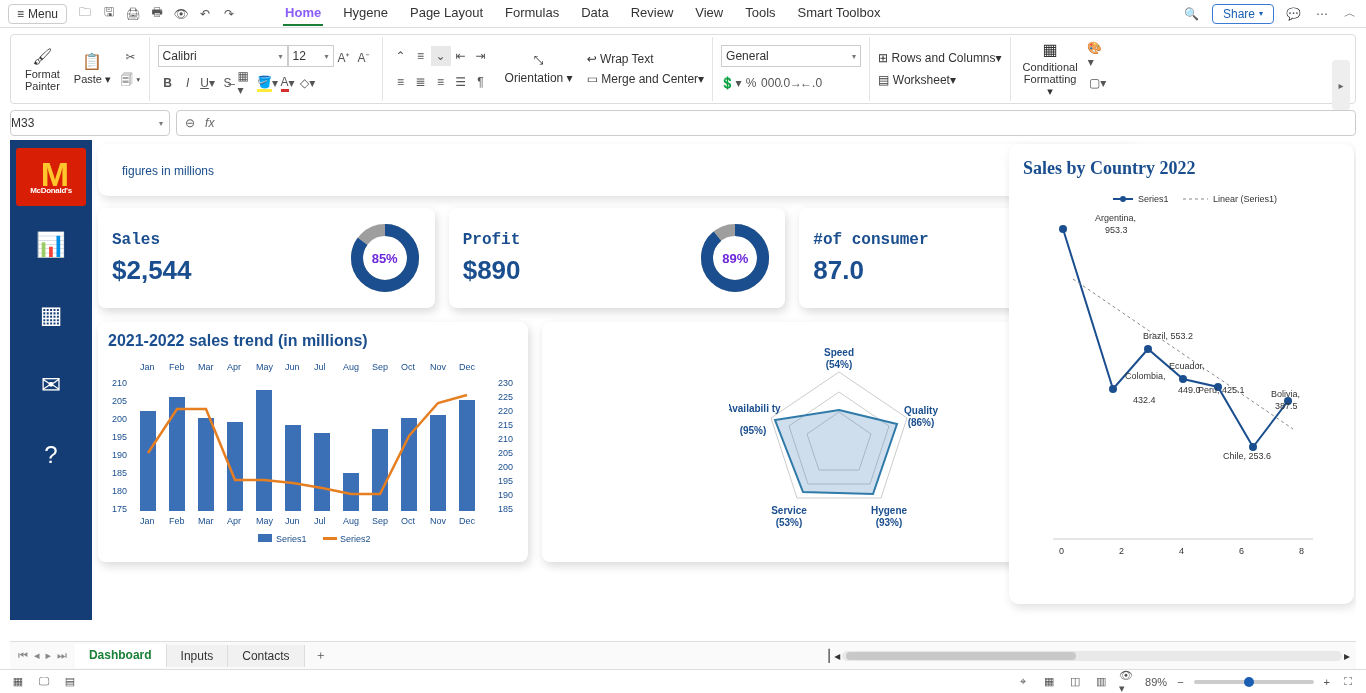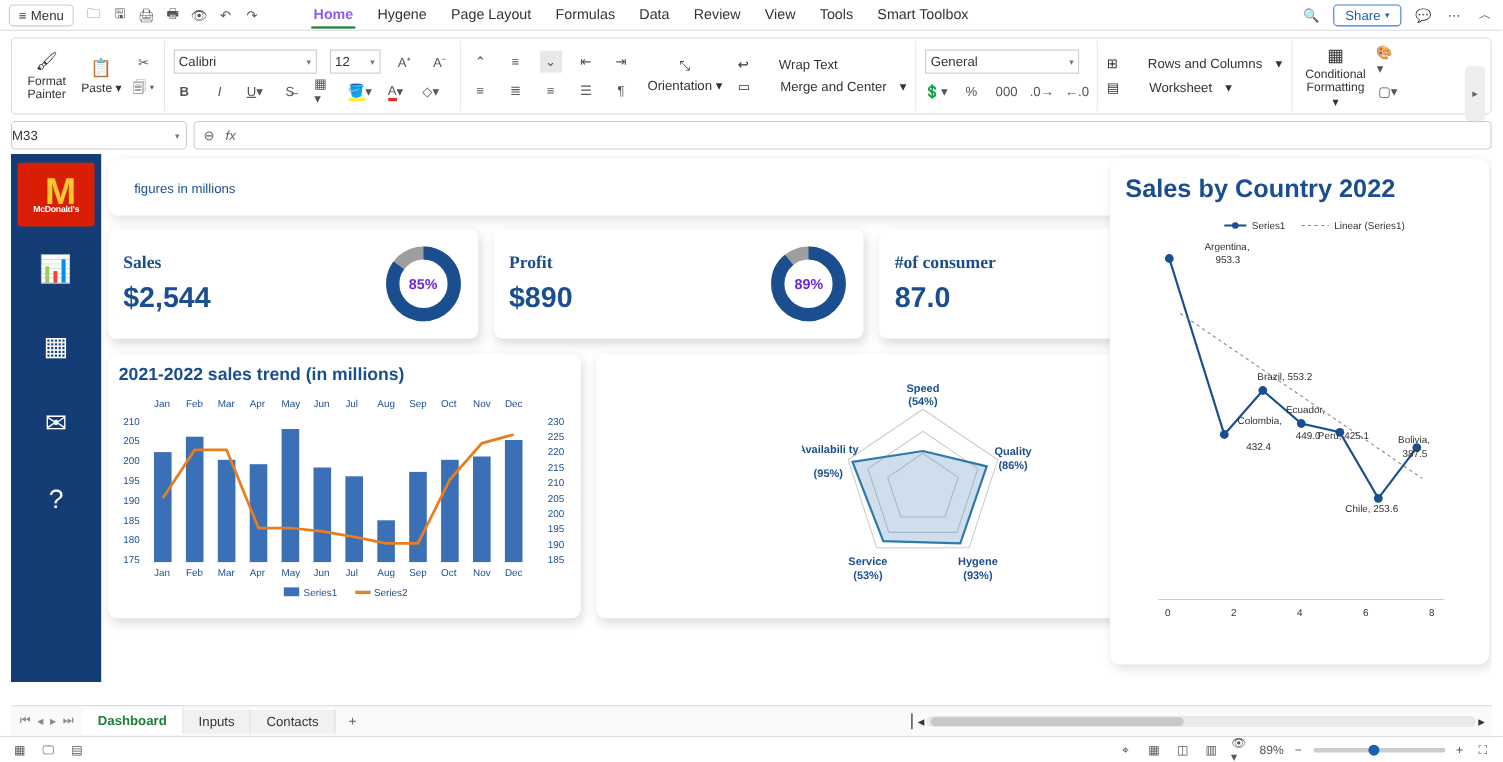--- a/index.html
+++ b/index.html
@@ -16,21 +16,21 @@
   .menubar-right{margin-left:auto;display:flex;gap:12px;align-items:center}
   .share-btn{display:flex;align-items:center;gap:4px;padding:2px 10px;border:1px solid #3a7bd5;border-radius:4px;color:#1a5fb4;cursor:pointer;font-size:12px}
 
   
   .ribbon{display:flex;align-items:stretch;height:70px;border:1px solid #ddd;border-radius:4px;margin:6px 10px;padding:2px}
   .ribbon-group{display:flex;align-items:center;padding:0 8px;border-right:1px solid #e5e5e5;gap:6px}
   .ribbon-group:last-child{border-right:none}
   .rb-btn{display:flex;flex-direction:column;align-items:center;justify-content:center;font-size:11px;color:#333;padding:2px 4px;cursor:pointer;min-width:32px}
   .rb-btn .ic{font-size:16px;margin-bottom:2px}
   .rb-col{display:flex;flex-direction:column;gap:4px}
-  .rb-row{display:flex;gap:12px;align-items:center}
+  .rb-row{display:flex;gap:0;align-items:flex-end}
   .rb-sel{height:22px;border:1px solid #ccc;padding:0 4px;font-size:12px;display:flex;align-items:center;justify-content:space-between}
   .rb-sel .car{font-size:8px;color:#777;margin-left:6px}
   .sq{width:20px;height:20px;display:flex;align-items:center;justify-content:center;color:#555;cursor:pointer}
   .ribbon-more{position:absolute;right:16px;top:60px;background:#eee;border-radius:4px;width:18px;height:50px;display:flex;align-items:center;justify-content:center;cursor:pointer;font-size:10px;color:#666}
 
   
   .fxrow{display:flex;align-items:center;gap:6px;margin:0 10px 4px 10px}
   .namebox{width:160px;height:26px;border:1px solid #ccc;border-radius:4px;display:flex;align-items:center;font-size:12px;position:relative}
   .namebox .car{position:absolute;right:6px;font-size:8px;color:#777}
   .fxbar{flex:1;height:26px;border:1px solid #ccc;border-radius:4px;display:flex;align-items:center;padding:0 8px;gap:10px;color:#666}
@@ -44,34 +44,34 @@
   .side-ic{width:34px;height:34px;margin:18px 0;color:#fff;cursor:pointer;display:flex;align-items:center;justify-content:center;font-size:24px}
 
   .content{position:absolute;left:88px;top:4px;right:220px;bottom:0}
   .hdr-card{background:#fff;border-radius:10px;padding:18px 24px;box-shadow:2px 4px 10px rgba(0,0,0,.12)}
   .hdr-title{font-family:Arial;font-size:28px;font-weight:900;color:#1a4e8e;letter-spacing:-.5px}
   .hdr-sub{color:#1a4e8e;font-size:12px;margin-top:2px}
 
   .kpis{display:flex;gap:14px;margin-top:12px}
   .kpi{flex:1;background:#fff;border-radius:8px;padding:10px 14px;box-shadow:2px 4px 10px rgba(0,0,0,.15);display:flex;align-items:center;justify-content:space-between;height:100px}
   .kpi-left{display:flex;flex-direction:column}
-  .kpi-label{font-family:Liberation Serif, serif;font-size:16px;font-weight:900;color:#1a4e8e}
+  .kpi-label{font-family:Liberation Mono, monospace;font-size:16px;font-weight:900;color:#1a4e8e}
   .kpi-val{font-family:Arial;font-size:26px;font-weight:900;color:#1a4e8e;margin-top:6px}
   .donut{position:relative;width:72px;height:72px}
   .donut svg{width:72px;height:72px;transform:rotate(-90deg)}
   .donut .pct{position:absolute;top:0;left:0;width:100%;height:100%;display:flex;align-items:center;justify-content:center;font-weight:bold;font-size:13px;color:#6d28d9}
 
   .row2{display:flex;gap:14px;margin-top:14px}
   .trend{flex:0 0 430px;background:#fff;border-radius:8px;padding:10px;box-shadow:2px 4px 10px rgba(0,0,0,.15);height:240px}
   .trend-title{font-family:Arial;font-size:16px;font-weight:900;color:#1a4e8e;margin-bottom:6px}
   .trend-body{height:190px;position:relative}
   .radar{flex:1;background:#fff;border-radius:8px;padding:10px;box-shadow:2px 4px 10px rgba(0,0,0,.15);height:240px;display:flex;align-items:flex-start;justify-content:center;position:relative}
 
   .rightchart{position:absolute;right:2px;top:4px;width:345px;height:460px;background:#fff;border-radius:10px;padding:14px;box-shadow:2px 4px 10px rgba(0,0,0,.12)}
-  .rc-title{font-family:Liberation Sans, sans-serif;font-size:23px;font-weight:900;color:#1a4e8e}
+  .rc-title{font-family:Liberation Serif, serif;font-size:18px;font-weight:900;color:#1a4e8e}
 
   
   .sheettabs{position:absolute;left:10px;right:10px;bottom:24px;height:28px;border-top:1px solid #ddd;display:flex;align-items:center;background:#fafafa}
   .st-nav{display:flex;gap:6px;padding:0 8px;color:#888}
   .st-nav span{cursor:pointer;font-size:11px}
   .tab{padding:4px 14px;border-right:1px solid #ddd;font-size:12px;cursor:pointer;background:#f1f1f1}
   .tab.active{background:#fff;color:#1a7f37;font-weight:600;border-bottom:2px solid #fff;margin-bottom:-1px}
   .tab-add{padding:4px 10px;cursor:pointer;color:#555}
   .hscroll{margin-left:auto;width:530px;height:14px;display:flex;align-items:center;gap:2px;padding-right:6px}
   .hscroll .track{flex:1;height:10px;background:#e9e9e9;border-radius:6px;position:relative}

